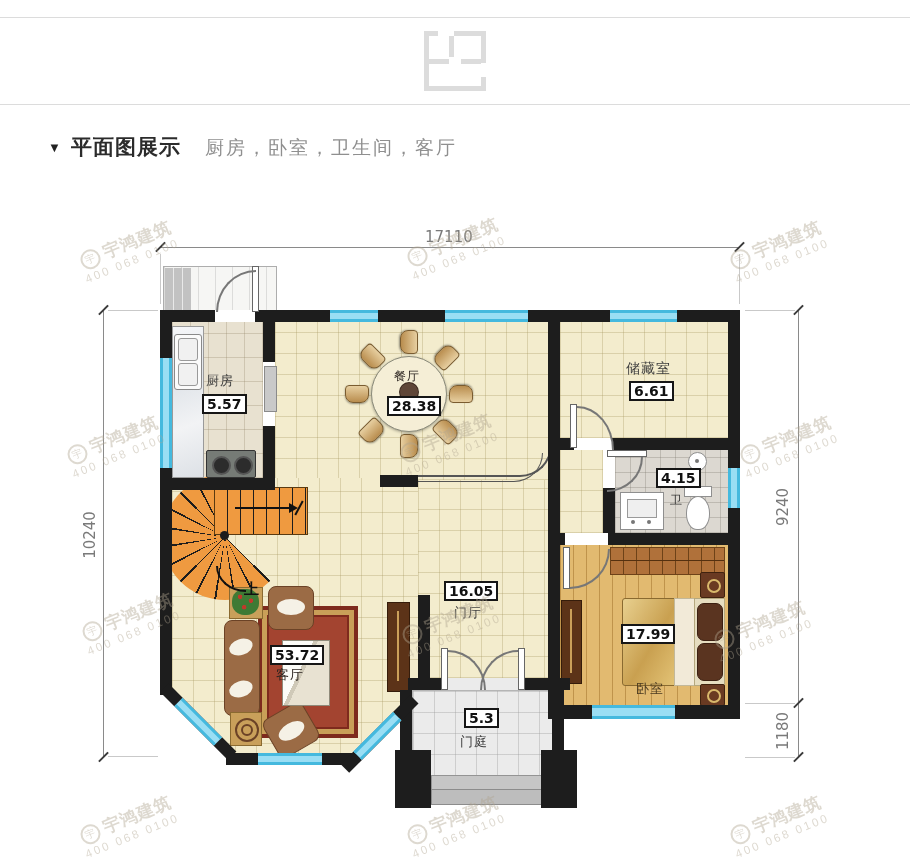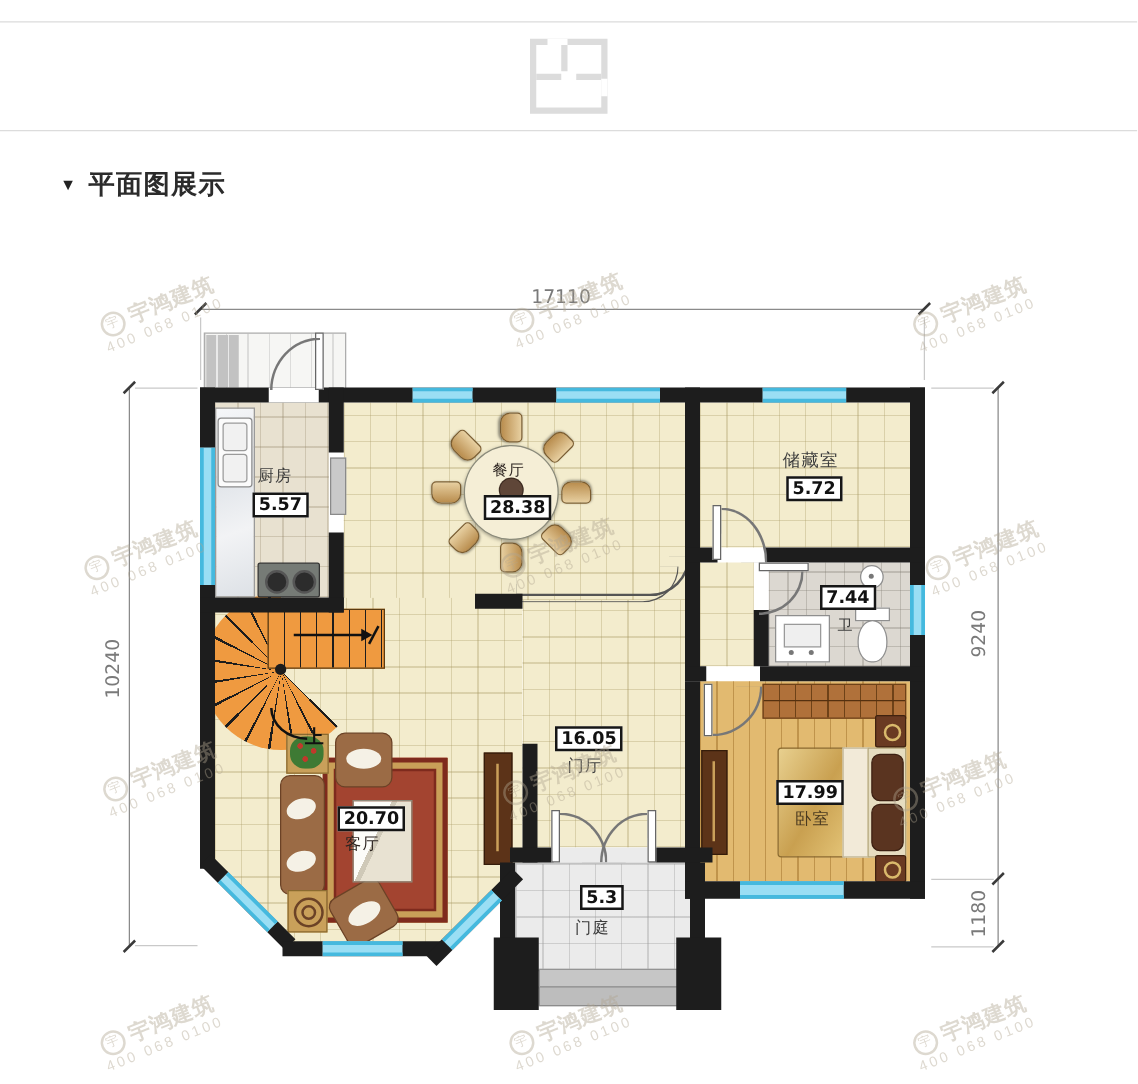--- a/index.html
+++ b/index.html
@@ -58,20 +58,21 @@
       <div class="b" style="left:0;top:46%;width:38%;height:5px;"></div>
       <div class="b" style="left:62%;top:46%;width:38%;height:5px;"></div>
       <div class="gap" style="left:18%;top:-5px;width:16px;height:5px;"></div>
       <div class="gap" style="right:-5px;bottom:18%;width:5px;height:14px;"></div>
     </div>
   </div>
 
   <div class="sec">
     <span class="sec-marker">▼</span>
     <span class="sec-title">平面图展示</span>
+    <span class="sec-sub">厨房，卧室，卫生间，客厅</span>
   </div>
 
   <div class="dim-line" style="left:160px;top:247px;width:580px;height:1px;"></div>
   <div class="dim-label" style="left:425px;top:228px;">17110</div>
   <div class="dim-tick" style="left:154px;top:246px;"></div>
     <div class="dim-tick" style="left:733px;top:246px;"></div>
   <div class="ext" style="left:160px;top:254px;width:1px;height:50px;"></div>
   <div class="ext" style="left:739px;top:254px;width:1px;height:50px;"></div>
 
   <div class="dim-line" style="left:103px;top:310px;width:1px;height:447px;"></div>
@@ -254,33 +255,33 @@
     <div style="position:absolute;left:9px;top:8px;width:2px;height:70px;background:#caa05a;"></div>
   </div>
 
   <div class="room-name" style="left:206px;top:372px;">厨房</div>
   <div class="area-box" style="left:202px;top:394px;">5.57</div>
 
   <div class="room-name" style="left:394px;top:368px;font-size:12px;color:#2c2420;z-index:62;text-align:right;">餐厅</div>
   <div class="area-box" style="left:387px;top:396px;z-index:62;">28.38</div>
 
   <div class="room-name" style="left:626px;top:360px;font-size:14px;">储藏室</div>
-  <div class="area-box" style="left:629px;top:381px;">5.72</div>
-
-  <div class="area-box" style="left:656px;top:468px;">7.44</div>
+  <div class="area-box" style="left:629px;top:381px;">6.61</div>
+
+  <div class="area-box" style="left:656px;top:468px;">4.15</div>
   <div class="room-name" style="left:670px;top:492px;font-size:12px;">卫</div>
 
   <div class="area-box" style="left:444px;top:581px;">16.05</div>
   <div class="room-name" style="left:454px;top:604px;">门厅</div>
 
-  <div class="area-box" style="left:270px;top:645px;">20.70</div>
+  <div class="area-box" style="left:270px;top:645px;">53.72</div>
   <div class="room-name" style="left:276px;top:666px;color:#2c2420;">客厅</div>
 
   <div class="area-box" style="left:621px;top:624px;">17.99</div>
-  <div class="room-name" style="left:636px;top:646px;color:#4a3a20;">卧室</div>
+  <div class="room-name" style="left:636px;top:680px;color:#4a3a20;">卧室</div>
 
   <div class="area-box" style="left:464px;top:708px;">5.3</div>
   <div class="room-name" style="left:460px;top:733px;">门庭</div>
 
 <div class="watermark" style="left: 128px; top: 250px;">
       <div class="wm-row">
         <span class="wm-logo">宇</span>
         <span class="wm-brand">宇鸿建筑</span>
       </div>
       <div class="wm-phone">400 068 0100</div>

